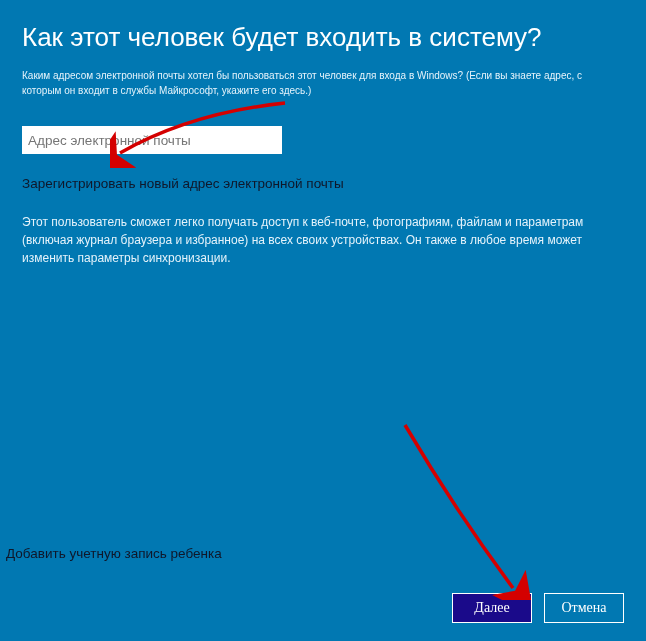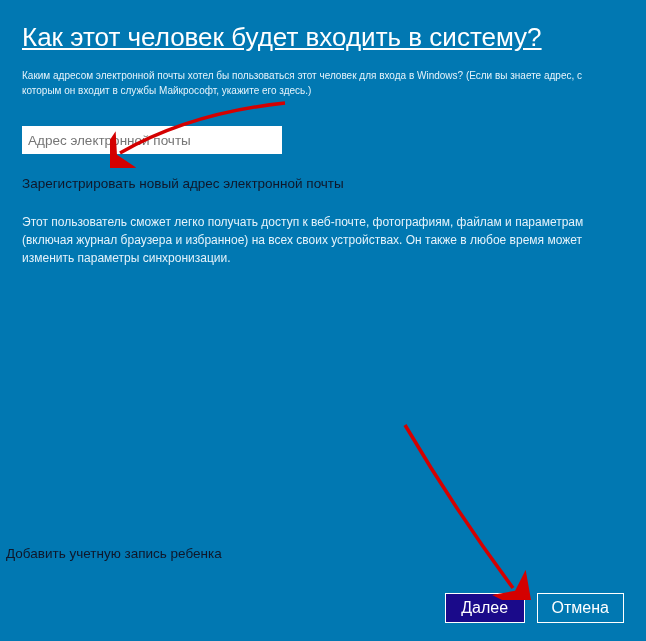--- a/index.html
+++ b/index.html
@@ -21,21 +21,20 @@
       height: 100%;
       display: flex;
       flex-direction: column;
     }
     .title {
       font-size: 26px;
       font-weight: 300;
       color: #ffffff;
       margin-bottom: 16px;
       line-height: 1.2;
-      text-decoration: underline;
     }
     .sub {
       font-size: 10px;
       line-height: 1.45;
       color: #e5f3fb;
       margin-bottom: 28px;
       max-width: 590px;
     }
     .email-input {
       width: 260px;
@@ -81,22 +80,22 @@
       bottom: 18px;
       display: flex;
       gap: 12px;
     }
     .btn {
       min-width: 80px;
       height: 30px;
       border: 1.5px solid #ffffff;
       background: transparent;
       color: #ffffff;
-      font-size: 16px;
-      font-family: Liberation Sans, sans-serif;
+      font-size: 14px;
+      font-family: Liberation Serif, serif;
       cursor: pointer;
       padding: 0 14px;
     }
     .btn.primary {
       background: #1a0a8a;
       border-color: #ffffff;
     }
     
     .arrow {
       position: absolute;

